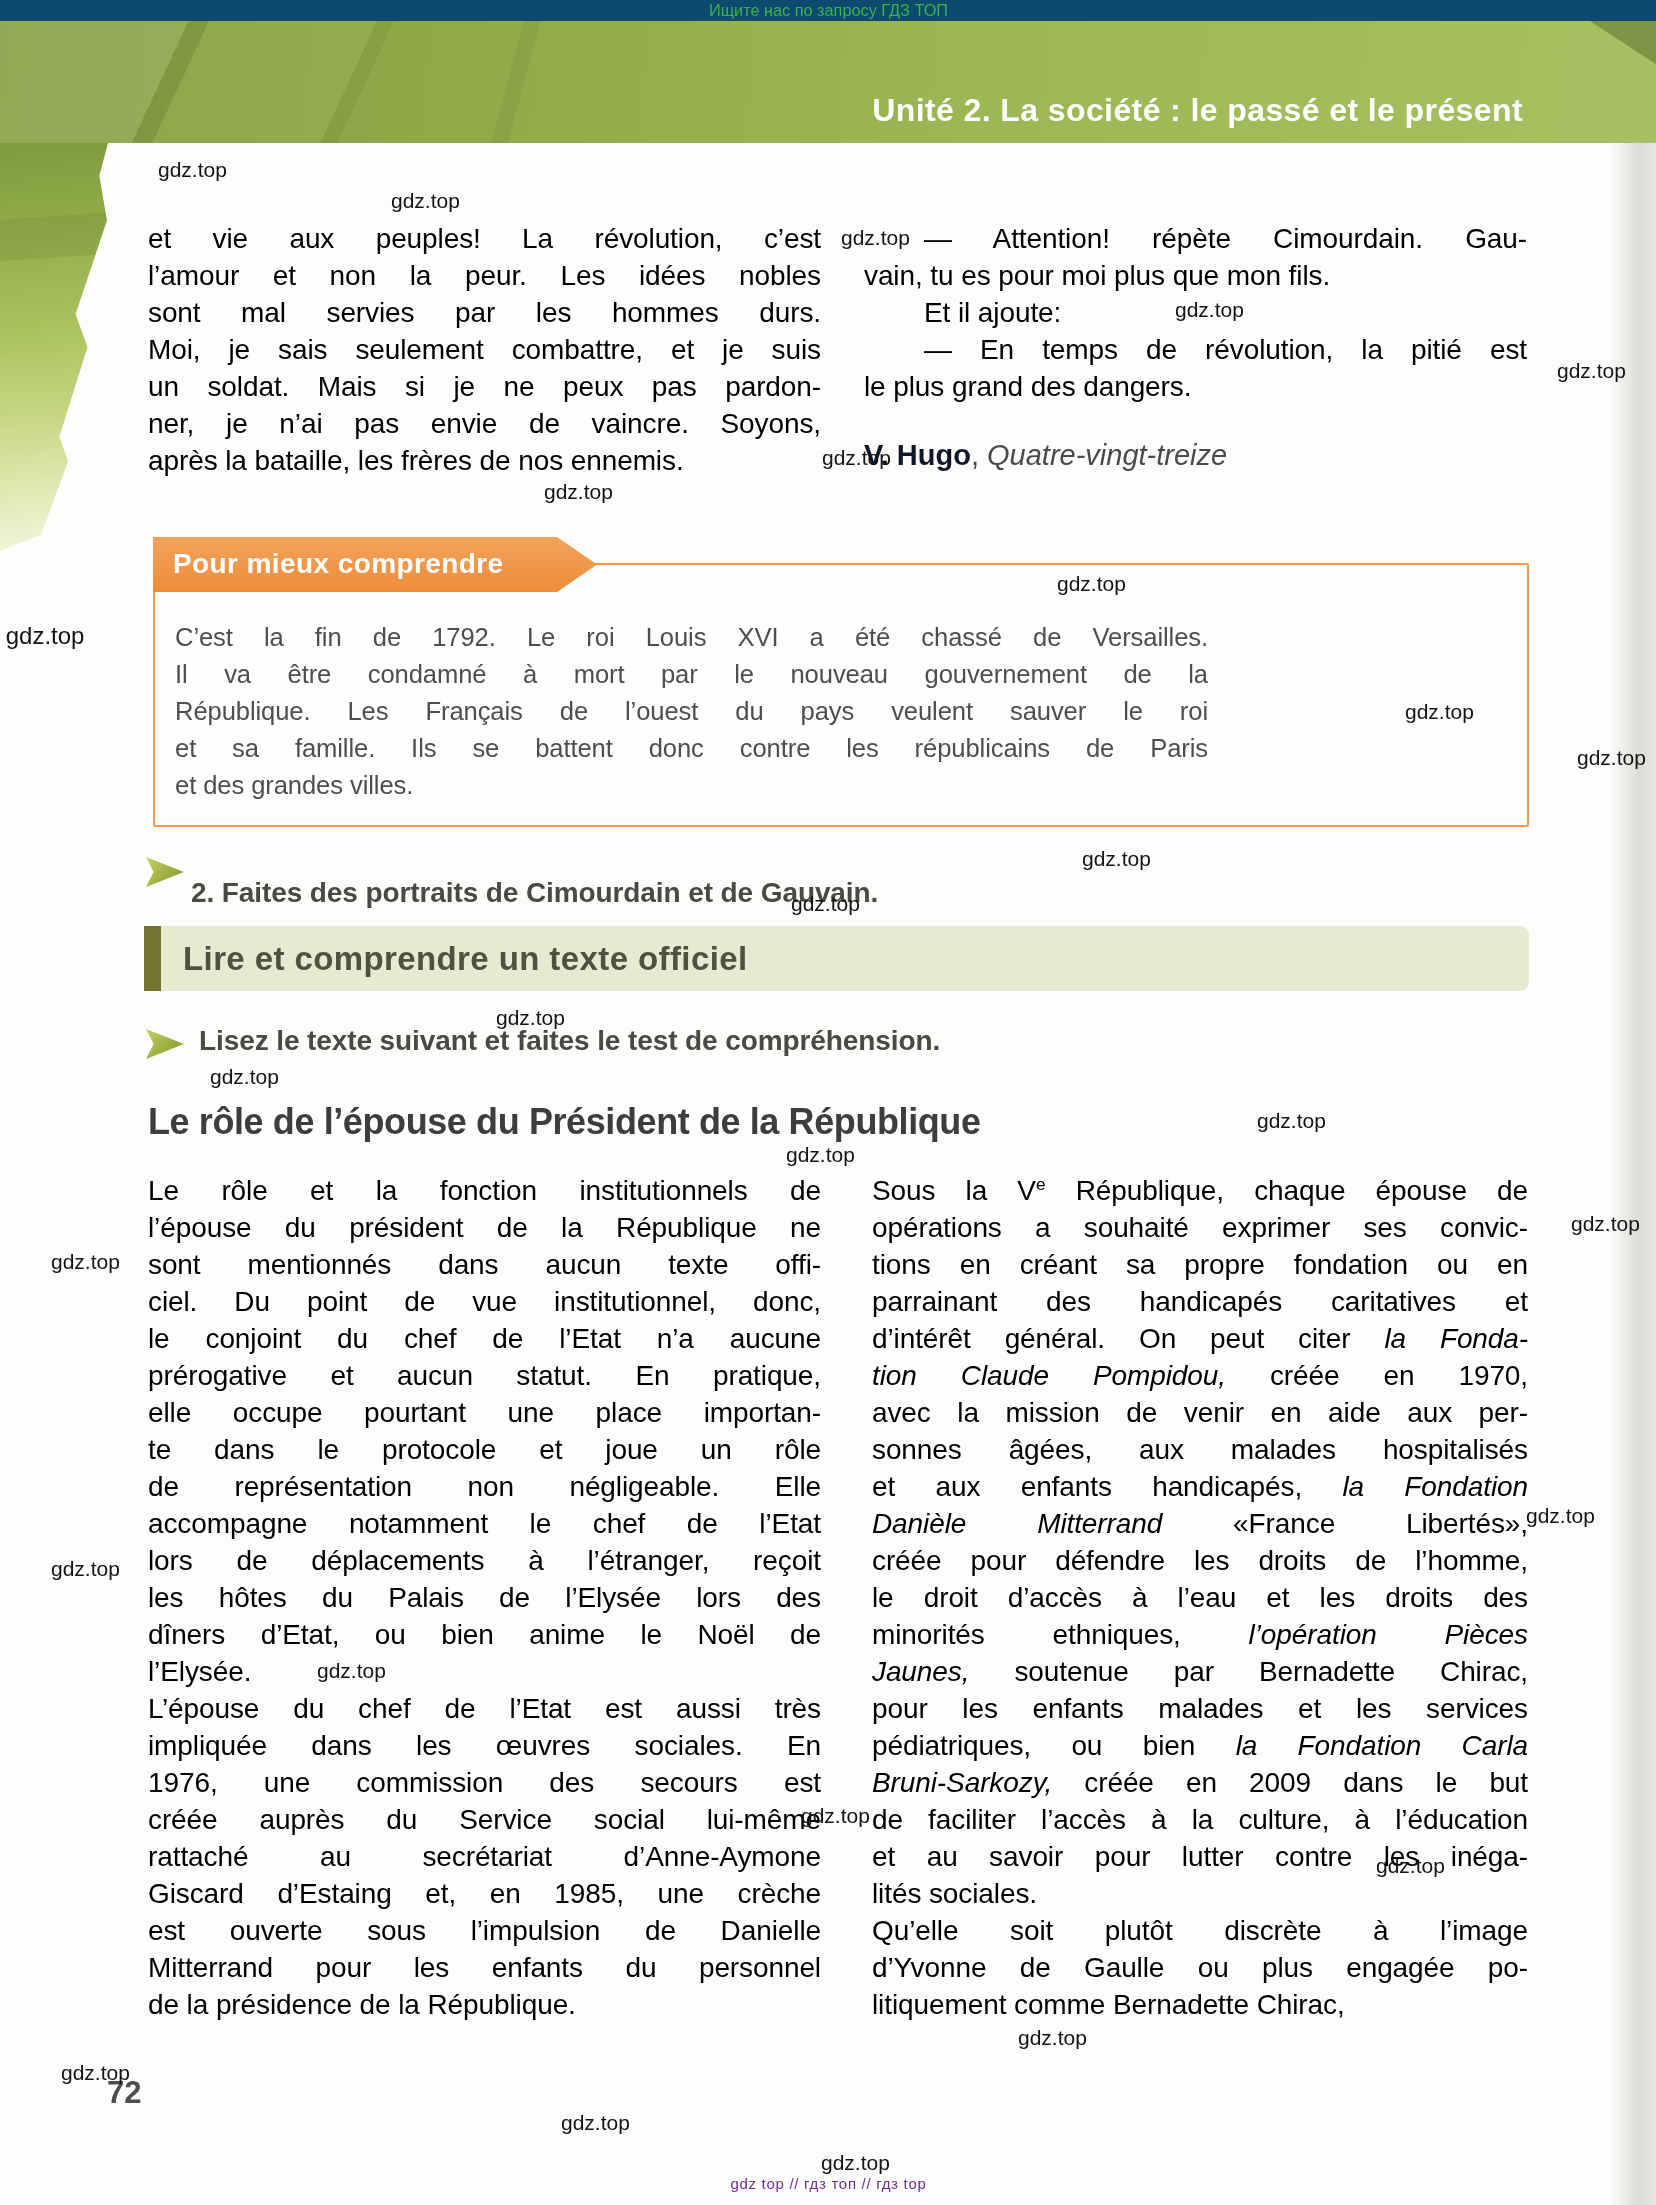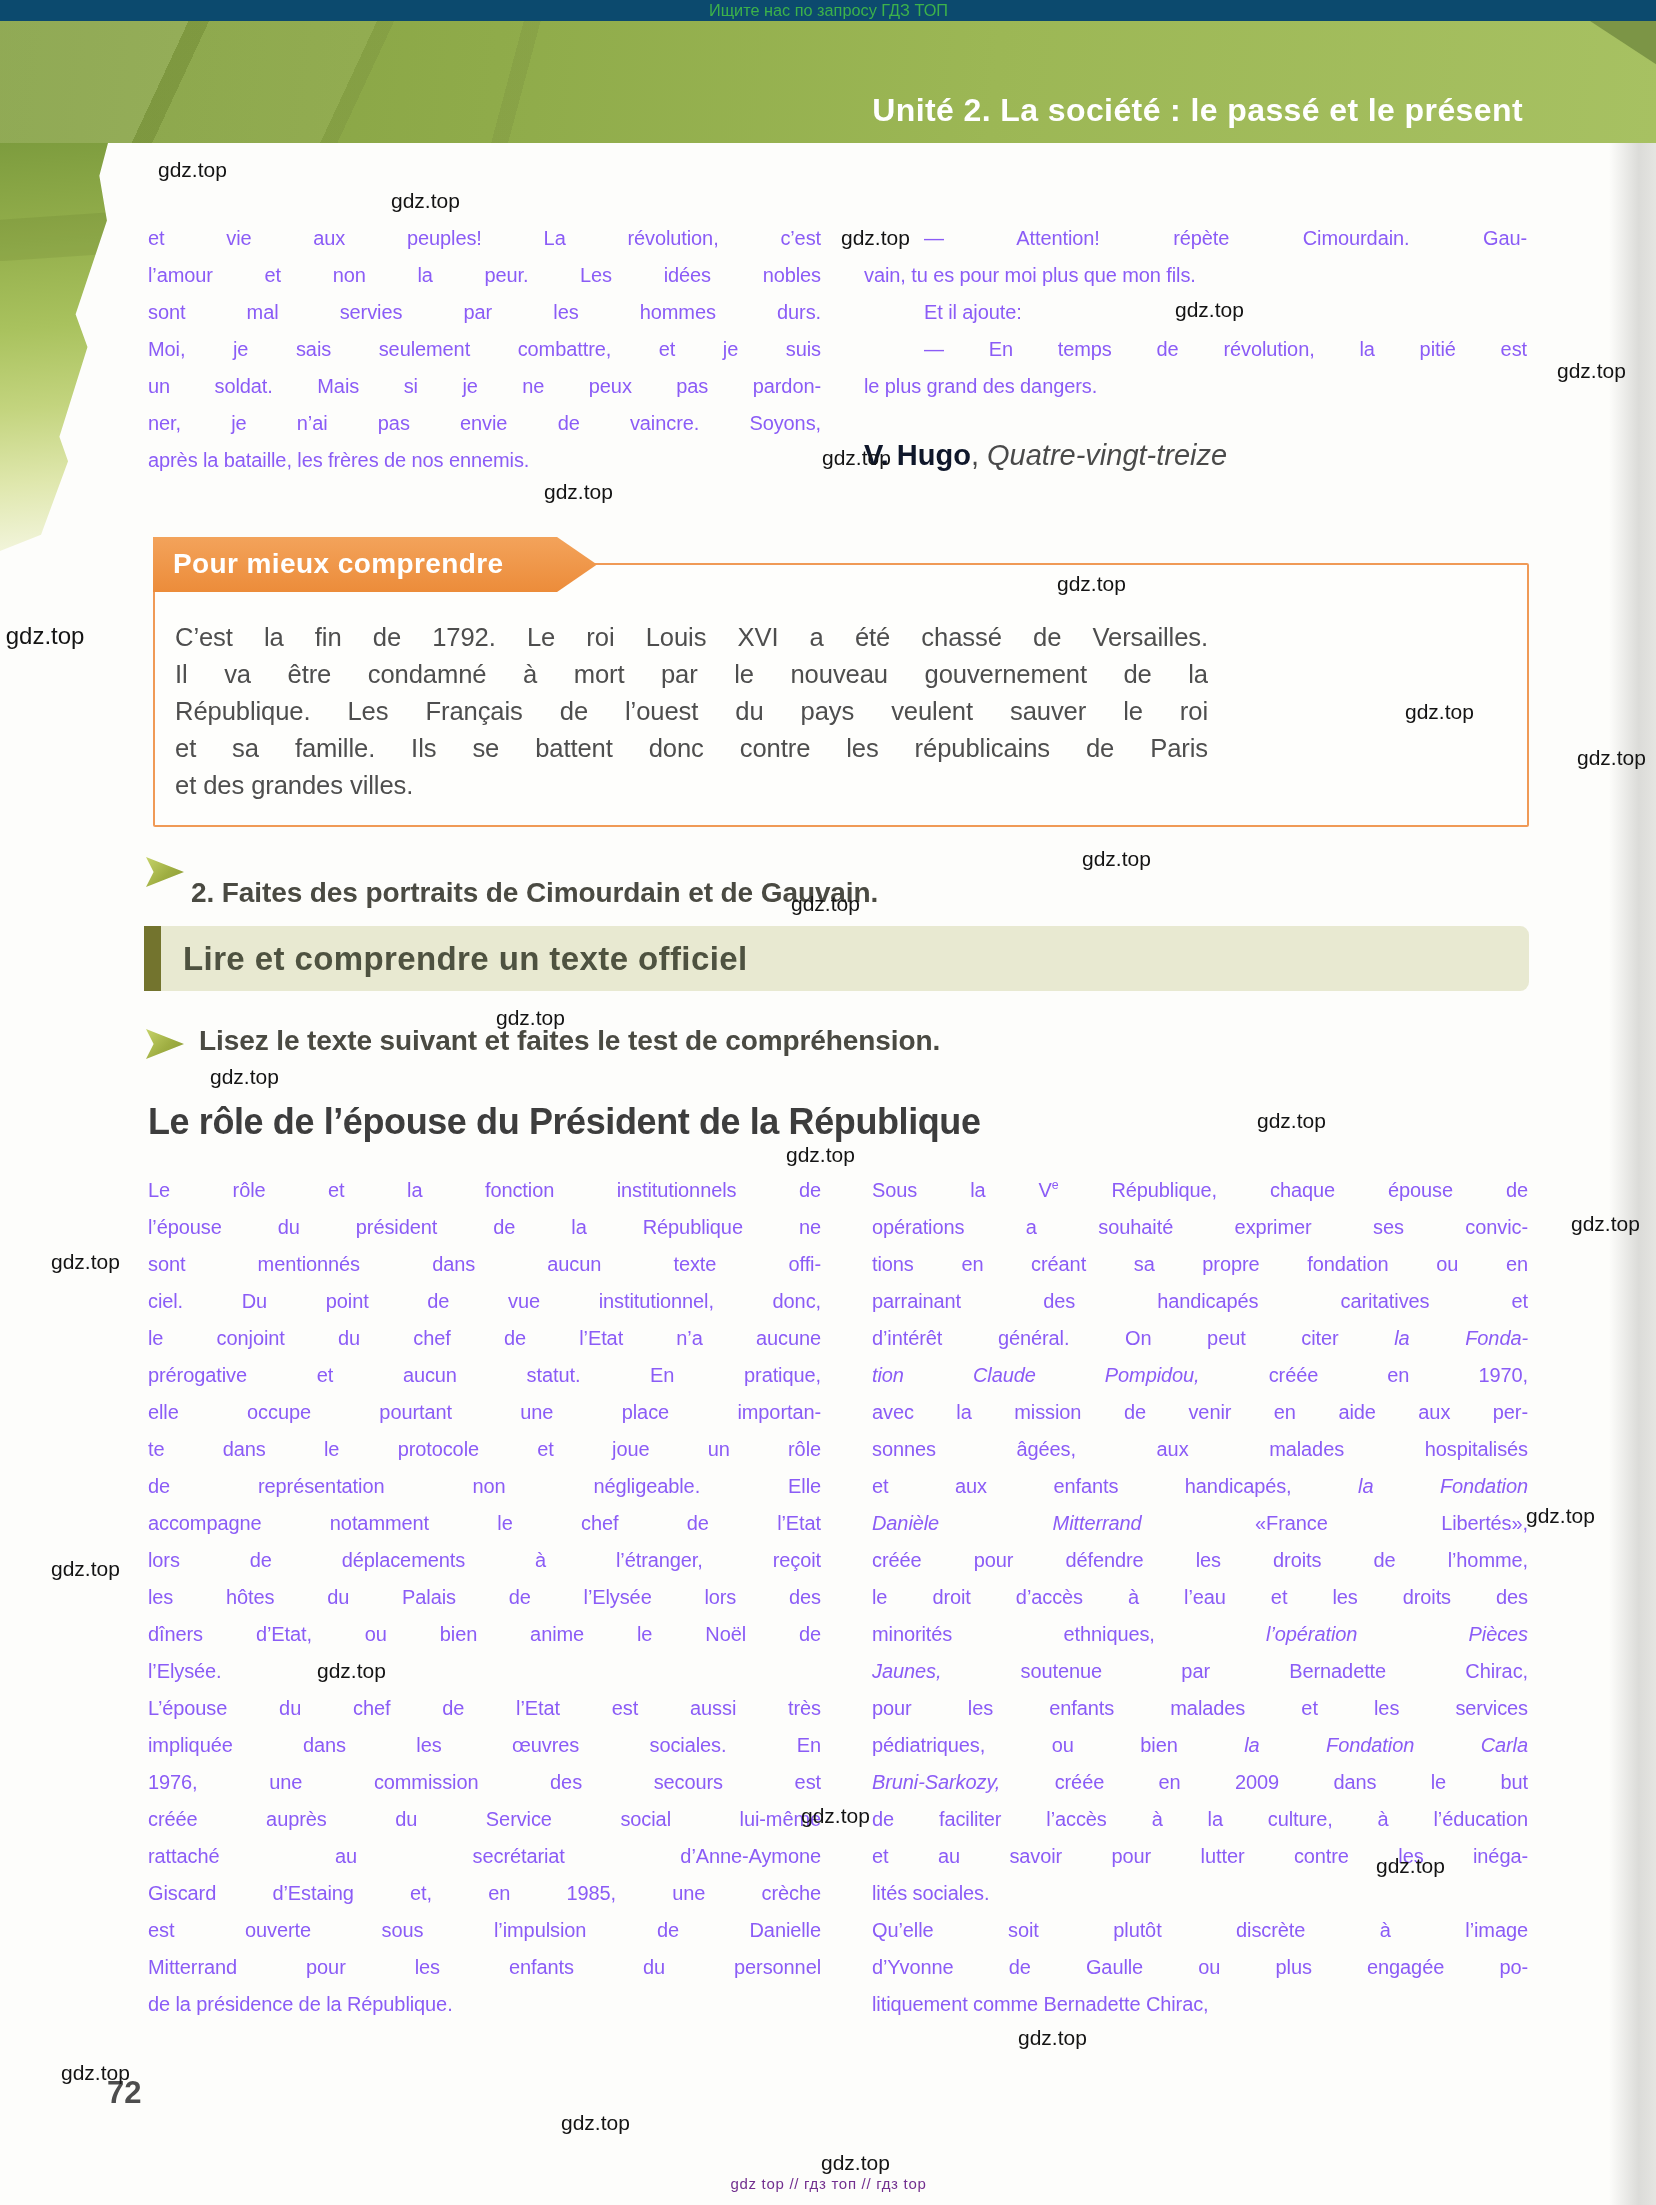--- a/index.html
+++ b/index.html
@@ -21,21 +21,21 @@
   
   .left-deco{position:absolute;left:0;top:143px;width:108px;height:408px;
           background:linear-gradient(175deg,#7d9c3e 0%,#94af4c 24%,#a9c25e 45%,#c3d47e 64%,#dfe7ad 82%,#f4f6e0 100%);
           clip-path:polygon(0 0,100% 0,92% 8%,99% 19%,70% 42%,81% 50%,55% 72%,63% 78%,38% 96%,0 100%);}
   .left-deco::after{content:"";position:absolute;left:0;top:17%;width:100%;height:12%;
           background:rgba(60,80,20,0.10);clip-path:polygon(0 15%,100% 0,100% 85%,0 100%);}
   
   .right-edge{position:absolute;left:1609px;top:143px;width:48px;height:2062px;
           background:linear-gradient(to right,rgba(175,175,170,0) 0%,rgba(165,165,160,0.38) 62%,rgba(210,210,205,0.55) 100%);}
   
-  .tcol{position:absolute;color:#8b5cf6;font-size:20px;line-height:37px;letter-spacing:-0.1px;}
+  .tcol{position:absolute;color:#000000;font-size:28px;line-height:37px;letter-spacing:-0.1px;}
   .tl{text-align:justify;text-align-last:justify;}
   .tl.last{text-align-last:left;}
   .tl.ind{text-indent:60px;}
   .it{font-style:italic;}
   .bd{font-weight:bold;}
   .sup{font-size:0.62em;vertical-align:super;line-height:0;}
   .hugo-left{left:148px;top:220px;width:673px;}
   .hugo-right{left:864px;top:220px;width:663px;}
   .attribution{position:absolute;left:864px;top:439px;width:662px;text-align:right;
           font-size:29px;color:#4a4a4a;}

